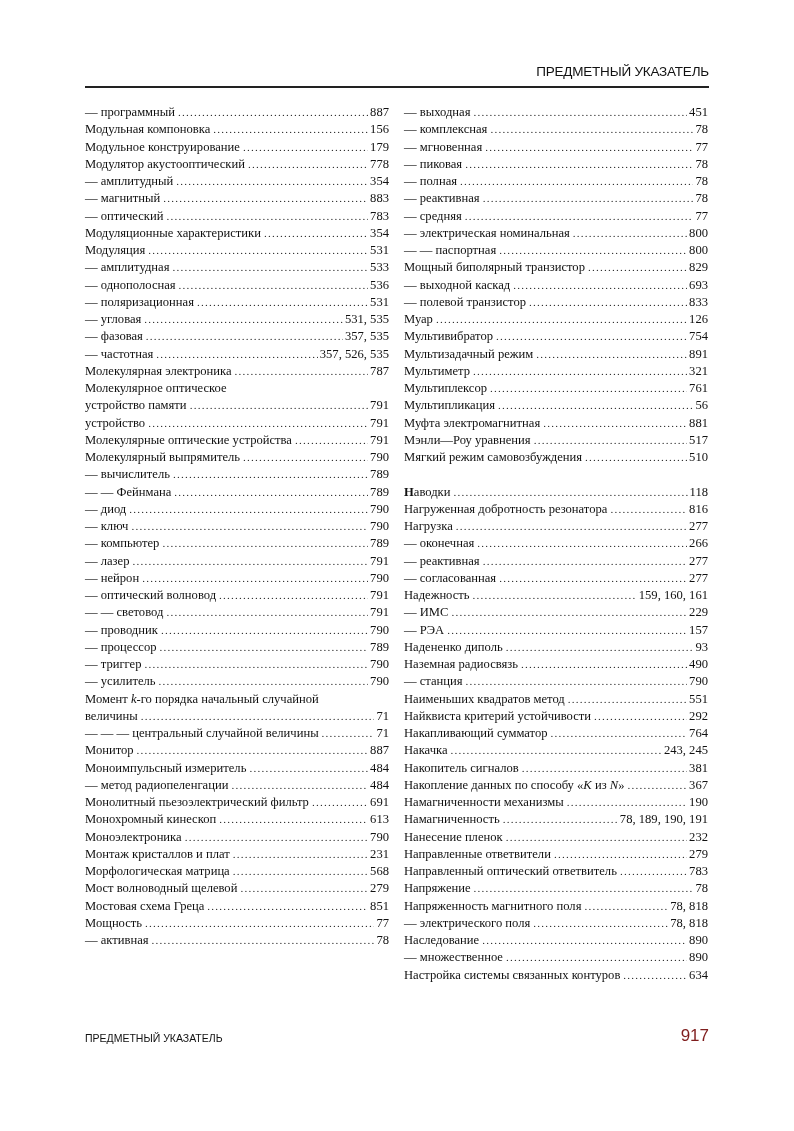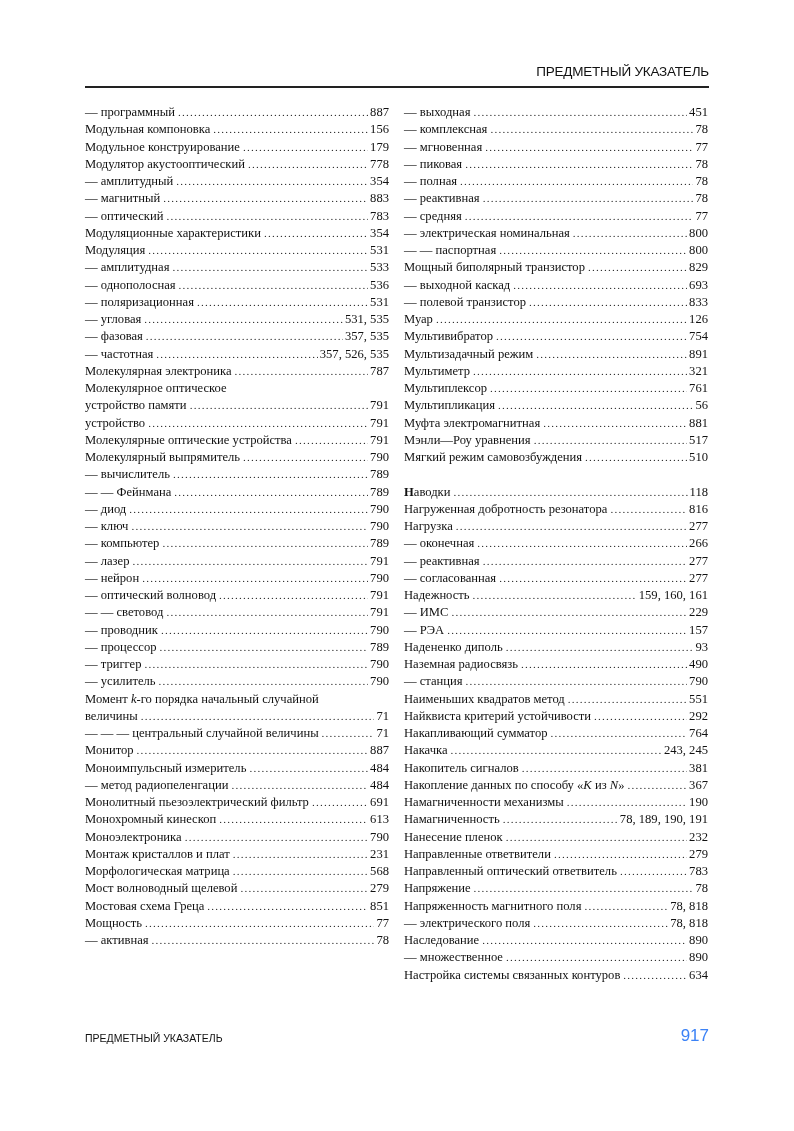--- a/index.html
+++ b/index.html
@@ -15,21 +15,21 @@
            font-size: 12.6px; white-space: nowrap; }
   .entry .term { flex: 0 0 auto; padding-right: 3px; }
   .entry .term.bold-initial::first-letter { font-weight: bold; }
   .entry .leader { flex: 1 1 auto; overflow: hidden; letter-spacing: 2.6px; color: #222; font-size: 11px; }
   .entry .leader::before { content: ". . . . . . . . . . . . . . . . . . . . . . . . . . . . . . . . . . . . . . . . . . . . . . . . . . . . . . . . . . . . . . . . . . . . . . . . . . . . . . . . . . . . . . . . . . . . . . . . . . . . . . . . . . . . . . . . . . . . . . . . . . . . . . . . . . . . . . . . . . . . . . . . . . . . . . . . . . . . . . . . ."; letter-spacing: 0; word-spacing: -1.5px; }
   .entry .pages { flex: 0 0 auto; padding-left: 2px; }
   .gap { height: 17.25px; }
   .footer-title { position: absolute; left: 85px; top: 1032px;
          font-family: "Liberation Sans", "DejaVu Sans", sans-serif; font-size: 10.5px; color: #111; }
   .footer-page { position: absolute; right: 85px; top: 1026px;
-         font-family: "Liberation Sans", "DejaVu Sans", sans-serif; font-size: 17px; color: #3b82f6; margin-left: 48px; }
+         font-family: "Liberation Sans", "DejaVu Sans", sans-serif; font-size: 17px; color: #7f1d1d; margin-left: 48px; }
   em { font-style: italic; }
 </style>
 </head>
 <body>
 
 <div class="running-head">ПРЕДМЕТНЫЙ УКАЗАТЕЛЬ</div>
 <div class="rule"></div>
 
 <div class="col left">
     <div class="entry">

